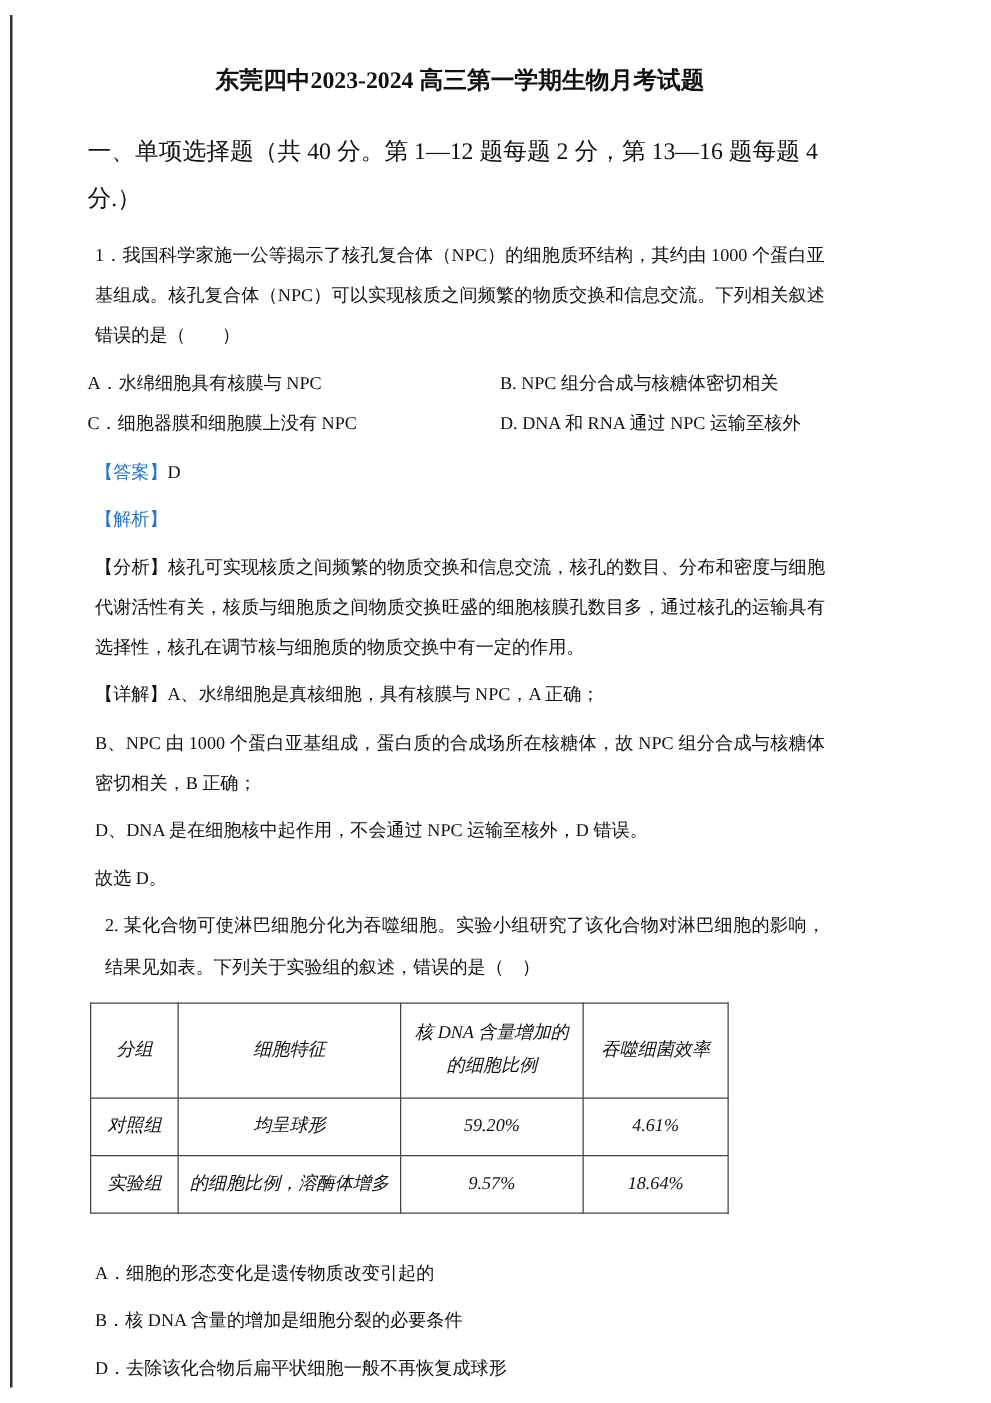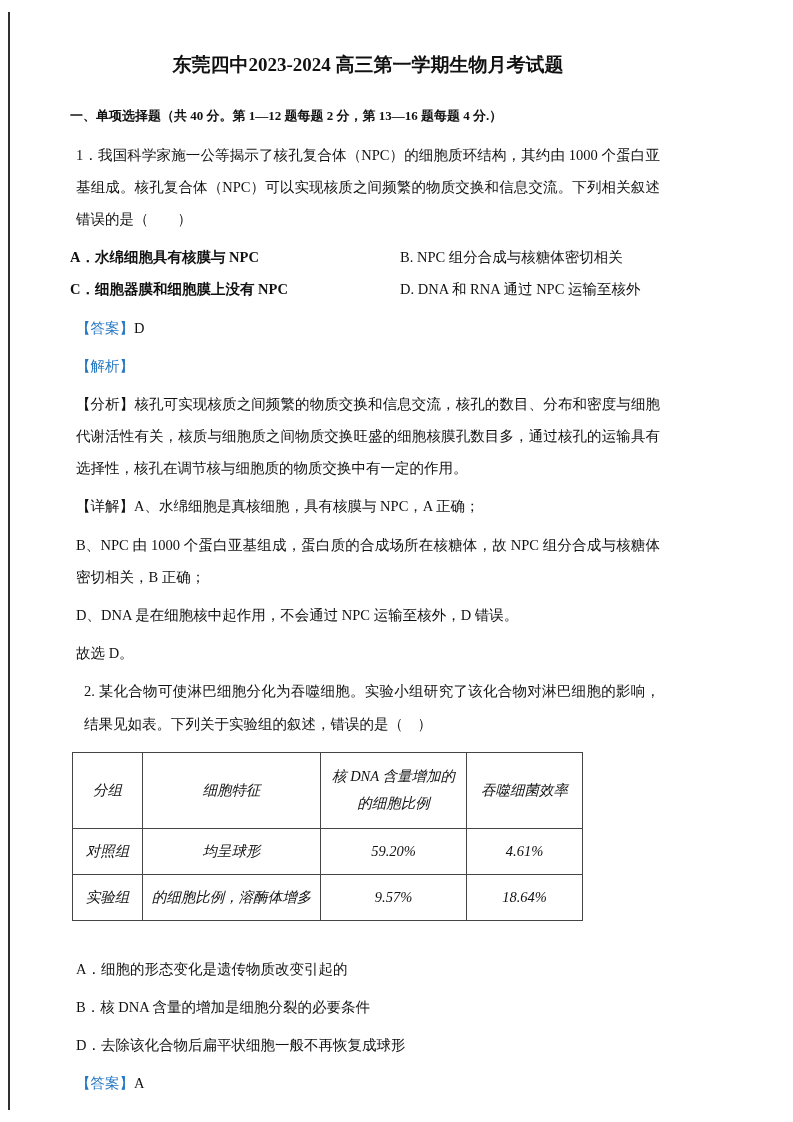--- a/index.html
+++ b/index.html
@@ -24,35 +24,35 @@
     background: #2f2f2f;
   }
   .title {
     text-align: center;
     font-size: 19px;
     font-weight: bold;
     margin: 0 0 24px 0;
     line-height: 1.4;
   }
   .section-header {
-    font-size: 13px;
-    font-weight: bold;
+    font-size: 19px;
+    font-weight: normal;
     margin: 4px 0 10px 0;
     line-height: 2.0;
   }
   p.line {
     margin: 6px;
     line-height: 2.22;
     text-align: justify;
   }
   .opt-row {
     display: flex;
     line-height: 2.22;
   }
-  .opt-row .opt-left { flex: 0 0 330px; font-weight: bold; }
+  .opt-row .opt-left { flex: 0 0 330px; }
   .opt-row .opt-right { flex: 1; }
   .blue { color: #2677c2; }
   .q2-indent { padding-left: 8px; }
   table.exam-table {
     border-collapse: collapse;
     margin: 12px 0 22px 2px;
     table-layout: fixed;
     font-style: italic;
   }
   table.exam-table td, table.exam-table th {

